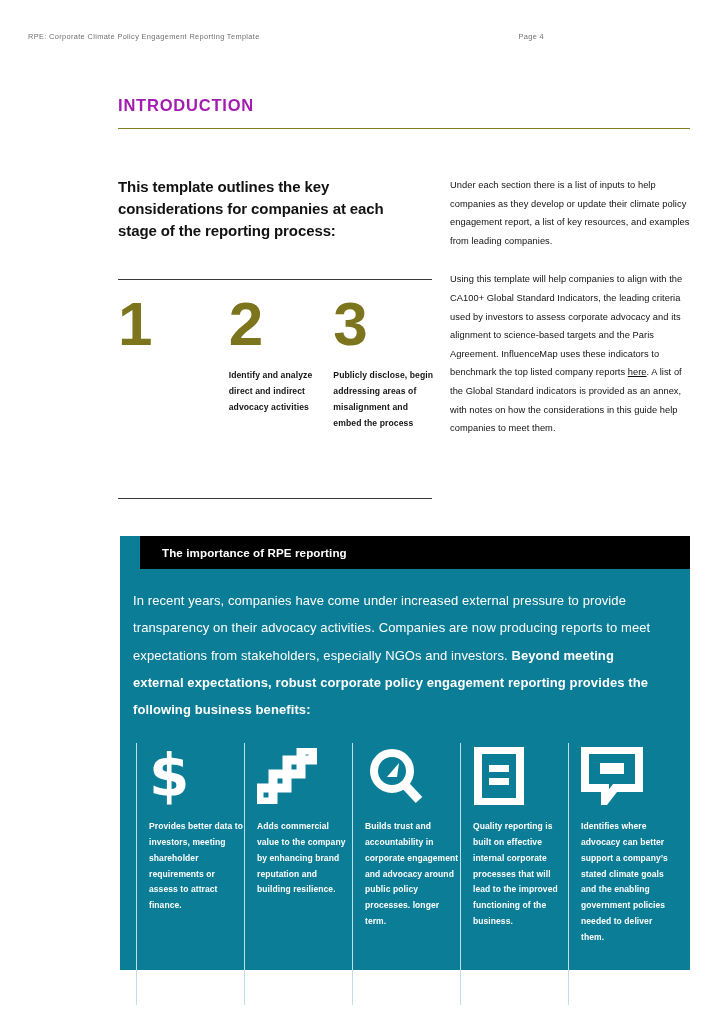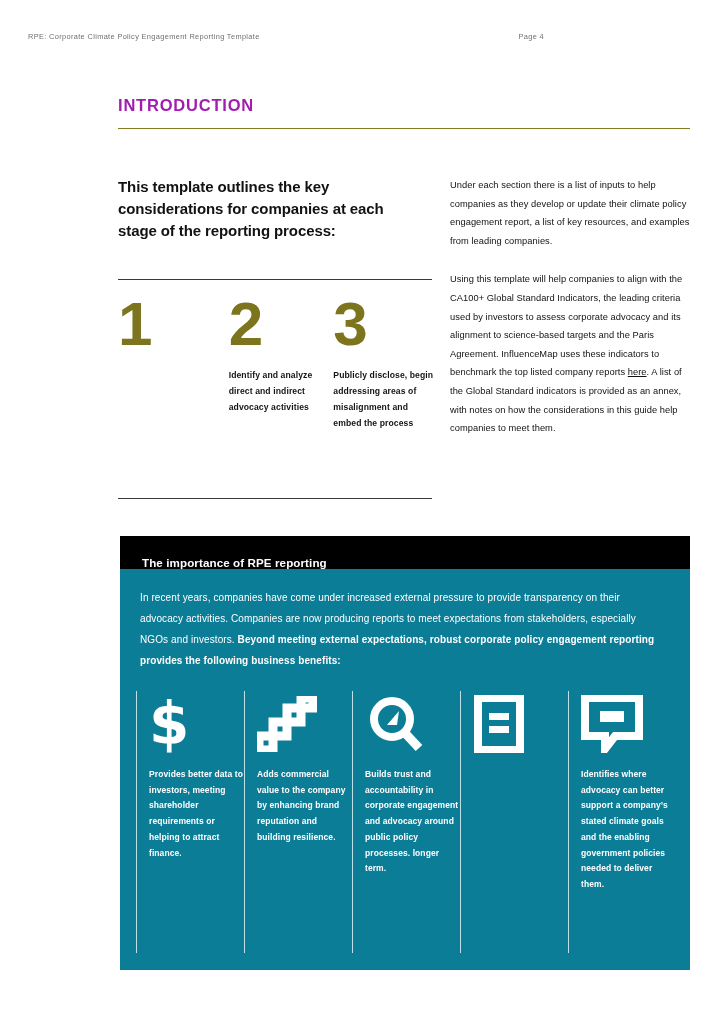--- a/index.html
+++ b/index.html
@@ -145,34 +145,35 @@
     left: 120px;
     width: 570px;
     height: 434px;
     background: #0c7d96;
     box-sizing: border-box;
   }
   .callout-head {
     height: 33px;
     background: #000000;
     display: flex;
-    align-items: flex-end;
+    align-items: center;
     padding-left: 22px;
     box-sizing: border-box;
+    margin-left: 20px;
   }
   .callout-head-text {
     color: #ffffff;
     font-size: 11.6px;
     font-weight: bold;
     letter-spacing: 0.1px;
   }
   .callout-intro {
-    padding: 18px 26px 0 20px;
+    padding: 18px 26px 0 13px;
     color: #ffffff;
-    font-size: 10px;
+    font-size: 13px;
     line-height: 2.1;
     letter-spacing: 0.1px;
   }
   .callout-intro b { font-weight: bold; }
 
   .benefits {
     display: flex;
     margin-top: 20px;
     padding-left: 16px;
   }
@@ -250,21 +251,21 @@
     </div>
 
     <div class="callout-intro"><span>In recent years, companies have come under increased external pressure to provide transparency on their advocacy activities. Companies are now producing reports to meet expectations from stakeholders, especially NGOs and investors. </span><b>Beyond meeting external expectations, robust corporate policy engagement reporting provides the following business benefits:</b></div>
 
     <div class="benefits">
 
       <div class="benefit">
         <div class="benefit-icon">
           <span class="dollar-glyph">$</span>
         </div>
-        <div class="benefit-text">Provides better data to investors, meeting shareholder requirements or helping to attract finance.</div>
+        <div class="benefit-text">Provides better data to investors, meeting shareholder requirements or assess to attract finance.</div>
       </div>
 
       <div class="benefit">
         <div class="benefit-icon">
           <svg width="60" height="56" viewBox="0 0 60 56" aria-hidden="true">
             <path d="M2 54 L2 40 L16 40 L16 26 L30 26 L30 12 L44 12 L44 2 L56 2 L56 12 L44 12 L44 26 L30 26 L30 40 L16 40 L16 54 Z" fill="none" stroke="#ffffff" stroke-width="9" stroke-linejoin="miter"></path>
           </svg>
         </div>
         <div class="benefit-text">Adds commercial value to the company by enhancing brand reputation and building resilience.</div>
       </div>
@@ -281,20 +282,21 @@
       </div>
 
       <div class="benefit">
         <div class="benefit-icon">
           <svg width="52" height="58" viewBox="0 0 52 58" aria-hidden="true">
             <rect x="5" y="3" width="42" height="52" fill="none" stroke="#ffffff" stroke-width="8"></rect>
             <rect x="16" y="18" width="20" height="7" fill="#ffffff"></rect>
             <rect x="16" y="31" width="20" height="7" fill="#ffffff"></rect>
           </svg>
         </div>
+        <div class="benefit-text">Quality reporting is built on effective internal corporate processes that will lead to the improved functioning of the business.</div>
       </div>
 
       <div class="benefit">
         <div class="benefit-icon">
           <svg width="62" height="58" viewBox="0 0 62 58" aria-hidden="true">
             <path d="M4 3 L58 3 L58 41 L34 41 L24 54 L24 41 L4 41 Z" fill="none" stroke="#ffffff" stroke-width="8" stroke-linejoin="miter"></path>
             <rect x="19" y="16" width="24" height="11" fill="#ffffff"></rect>
           </svg>
         </div>
         <div class="benefit-text">Identifies where advocacy can better support a company’s stated climate goals and the enabling government policies needed to deliver them.</div>

